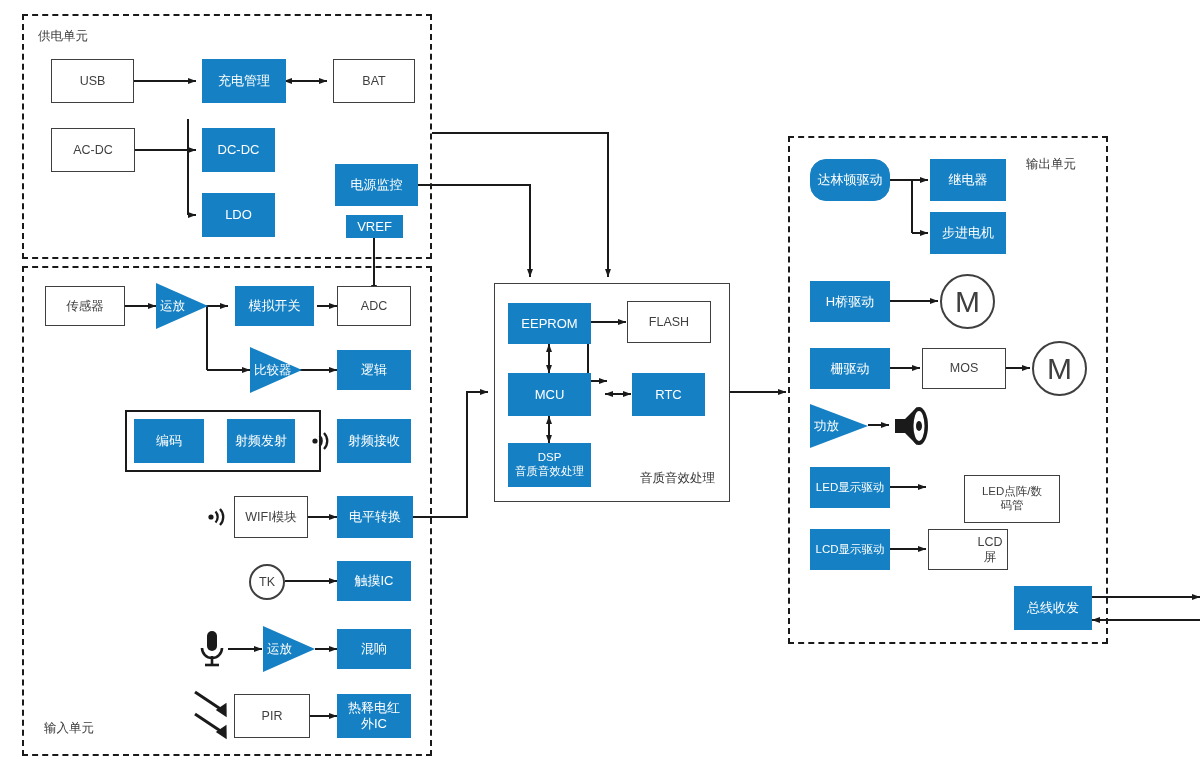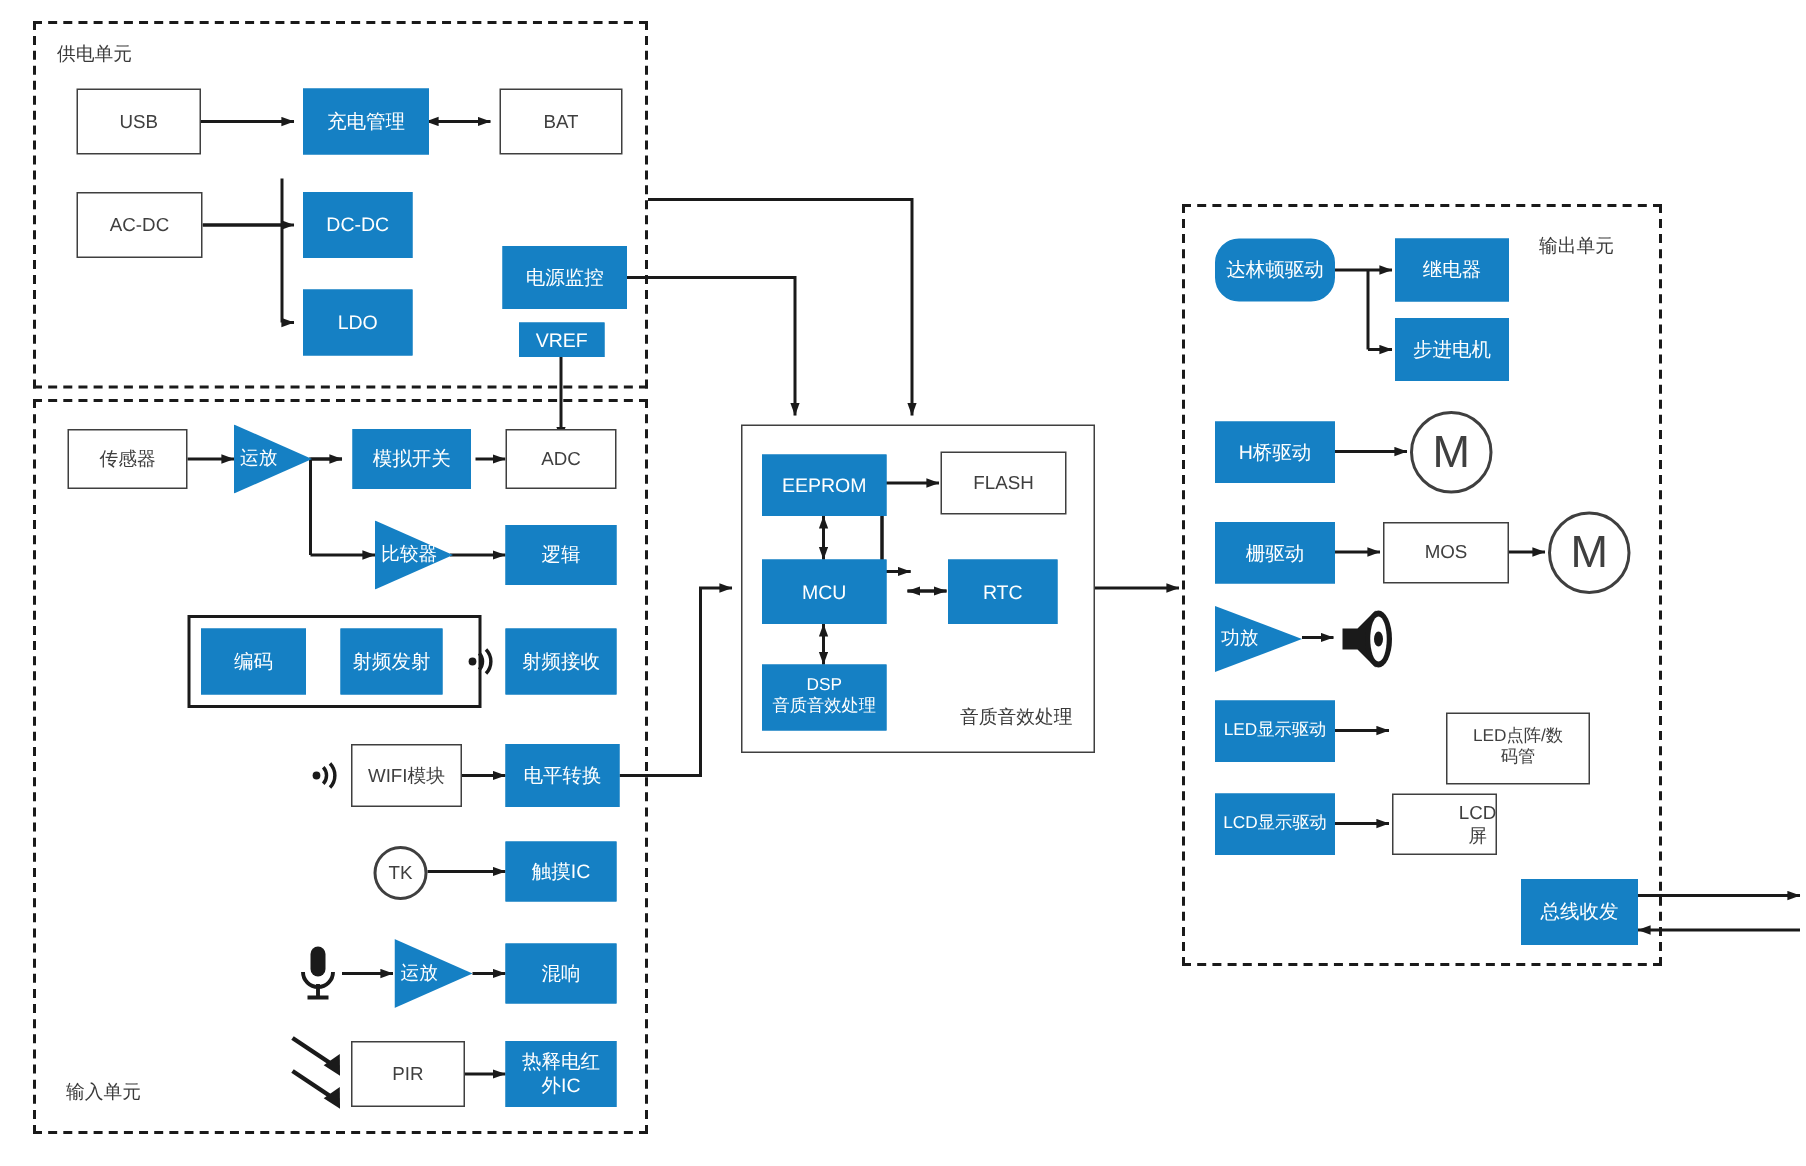--- a/index.html
+++ b/index.html
@@ -261,17 +261,17 @@
     </svg>
   </div>
 
   <div class="box blue" style="left:810px;top:467px;width:80px;height:41px;font-size:11.5px;">LED显示驱动</div>
   <div class="box white" style="left:928px;top:475px;width:96px;height:48px;flex-direction:column;font-size:11.5px;margin-left:36px;">
     <span>LED点阵/数</span>
     <span>码管</span>
   </div>
 
   <div class="box blue" style="left:810px;top:529px;width:80px;height:41px;font-size:11.5px;">LCD显示驱动</div>
-  <div class="box white" style="left:928px;top:529px;width:70px;height:41px;padding-left:44px;">LCD屏</div>
+  <div class="box white" style="left:928px;top:529px;width:80px;height:41px;padding-left:44px;">LCD屏</div>
 
   <div class="box blue" style="left:1014px;top:586px;width:78px;height:44px;">总线收发</div>
 
 </div>
 
 </body></html>

